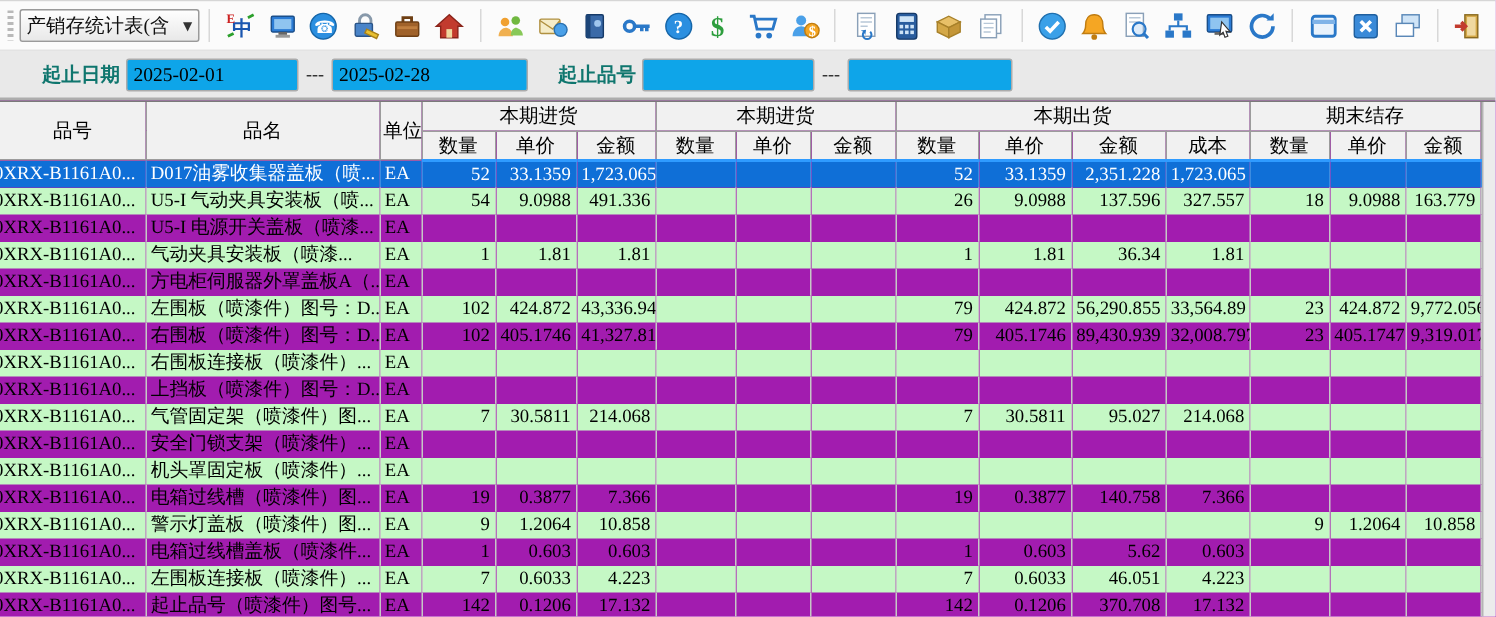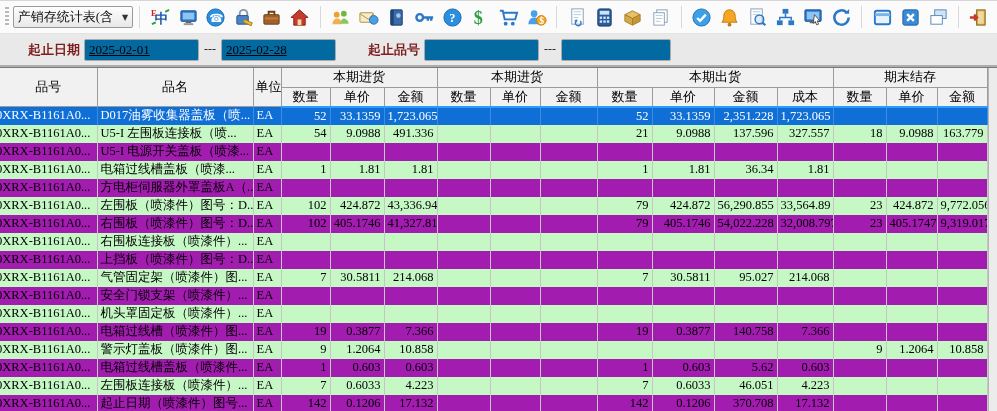--- a/index.html
+++ b/index.html
@@ -18,23 +18,23 @@
   .combo .txt { flex:1; white-space:nowrap; overflow:hidden; }
   .combo .arr { font-size:8px; color:#333; font-family:"DejaVu Sans",sans-serif; }
   .tsep { width:1px; height:22px; background:#d8d8d8; margin:0 6px; }
   .tbtn { width:26px; height:26px; display:flex; align-items:center; justify-content:center;
     border-radius:3px; margin:0 2px; }
   .tbtn svg { width:21px; height:21px; }
 
   
   .filterbar { height:33px; background:#e9e9e9; border-bottom:2px solid #adadad;
     display:flex; align-items:center; flex:0 0 33px; font-size:13px; }
-  .flabel { font-weight:bold; color:#7f1d1d; margin-right:4px; white-space:nowrap; }
-  .fin { height:22px; border:1px solid #ababab; border-radius:2px; background:#0369a1;
-    font-size:13px; padding:0 4px; font-family:"Liberation Serif","DejaVu Serif",serif;text-decoration:underline; }
+  .flabel { font-weight:bold; color:#0f766e; margin-right:4px; white-space:nowrap; }
+  .fin { height:22px; border:1px solid #ababab; border-radius:2px; background:#0ea5e9;
+    font-size:13px; padding:0 4px; font-family:"Liberation Serif","DejaVu Serif",serif; }
   .fsep { margin:0 5px; color:#222; font-size:12px; }
 
   
   .gridwrap { flex:1; display:flex; border-top:1px solid #7a7a7a; background:#a21caf; }
   table { border-collapse:collapse; table-layout:fixed; width:987px; flex:0 0 987px; }
   th, td { overflow:hidden; white-space:nowrap; }
   thead th { background:#f1f1f1; font-weight:normal; font-size:13px; color:#000;
     border-right:1px solid #9c9c9c; border-bottom:1px solid #9c9c9c; height:19px; padding:0 2px; }
   thead tr.sub th { border-bottom:2px solid #2f9bff; }
   tbody td { height:18px; font-size:12.5px; color:#000; padding:0 3px;
@@ -269,22 +269,22 @@
       <rect x="10.5" y="4.5" width="6" height="13" fill="#f0d9a0"></rect>
       <path d="M2 11h7M6.5 8l3 3-3 3" stroke="#c23b2e" stroke-width="2.4" fill="none"></path>
         </svg>
       </span>
   </div>
 
   <div class="filterbar">
     <span class="flabel" style="margin-left:28px">起止日期</span>
     <input class="fin" style="width: 115px;" value="2025-02-01">
     <span class="fsep">---</span>
-    <input class="fin" style="width: 115px;" value="2025-02-28">
-    <span class="flabel" style="margin-left:32px">起止品号</span>
+    <input class="fin" style="width: 131px;" value="2025-02-28">
+    <span class="flabel" style="margin-left:20px">起止品号</span>
     <input class="fin" style="width: 115px;" value="">
     <span class="fsep">---</span>
     <input class="fin" style="width: 110px;" value="">
   </div>
 
   <div class="gridwrap">
     <table>
       <colgroup>
         <col style="width:97px">
           <col style="width:156px">
@@ -343,29 +343,29 @@
             <td class="num">52</td>
             <td class="num">33.1359</td>
             <td class="num">2,351.228</td>
             <td class="num">1,723.065</td>
             <td class="num"></td>
             <td class="num"></td>
             <td class="num"></td>
           </tr>
           <tr class="alt">
             <td class="pin">0XRX-B1161A0...</td>
-            <td>U5-I 左围板连接板（喷...</td>
+            <td>U5-I 气动夹具安装板（喷...</td>
             <td>EA</td>
             <td class="num">54</td>
             <td class="num">9.0988</td>
             <td class="num">491.336</td>
             <td class="num"></td>
             <td class="num"></td>
             <td class="num"></td>
-            <td class="num">21</td>
+            <td class="num">26</td>
             <td class="num">9.0988</td>
             <td class="num">137.596</td>
             <td class="num">327.557</td>
             <td class="num">18</td>
             <td class="num">9.0988</td>
             <td class="num">163.779</td>
           </tr>
           <tr>
             <td class="pin">0XRX-B1161A0...</td>
             <td>U5-I 电源开关盖板（喷漆...</td>
@@ -379,21 +379,21 @@
             <td class="num"></td>
             <td class="num"></td>
             <td class="num"></td>
             <td class="num"></td>
             <td class="num"></td>
             <td class="num"></td>
             <td class="num"></td>
           </tr>
           <tr class="alt">
             <td class="pin">0XRX-B1161A0...</td>
-            <td>电箱过线槽盖板（喷漆...</td>
+            <td>气动夹具安装板（喷漆...</td>
             <td>EA</td>
             <td class="num">1</td>
             <td class="num">1.81</td>
             <td class="num">1.81</td>
             <td class="num"></td>
             <td class="num"></td>
             <td class="num"></td>
             <td class="num">1</td>
             <td class="num">1.81</td>
             <td class="num">36.34</td>
@@ -443,21 +443,21 @@
             <td>右围板（喷漆件）图号：D...</td>
             <td>EA</td>
             <td class="num">102</td>
             <td class="num">405.1746</td>
             <td class="num">41,327.814</td>
             <td class="num"></td>
             <td class="num"></td>
             <td class="num"></td>
             <td class="num">79</td>
             <td class="num">405.1746</td>
-            <td class="num">54,022.228</td>
+            <td class="num">89,430.939</td>
             <td class="num">32,008.797</td>
             <td class="num">23</td>
             <td class="num">405.1747</td>
             <td class="num">9,319.017</td>
           </tr>
           <tr class="alt">
             <td class="pin">0XRX-B1161A0...</td>
             <td>右围板连接板（喷漆件）...</td>
             <td>EA</td>
             <td class="num"></td>
@@ -613,21 +613,21 @@
             <td class="num">7</td>
             <td class="num">0.6033</td>
             <td class="num">46.051</td>
             <td class="num">4.223</td>
             <td class="num"></td>
             <td class="num"></td>
             <td class="num"></td>
           </tr>
           <tr>
             <td class="pin">0XRX-B1161A0...</td>
-            <td>起止日期（喷漆件）图号...</td>
+            <td>起止品号（喷漆件）图号...</td>
             <td>EA</td>
             <td class="num">142</td>
             <td class="num">0.1206</td>
             <td class="num">17.132</td>
             <td class="num"></td>
             <td class="num"></td>
             <td class="num"></td>
             <td class="num">142</td>
             <td class="num">0.1206</td>
             <td class="num">370.708</td>

